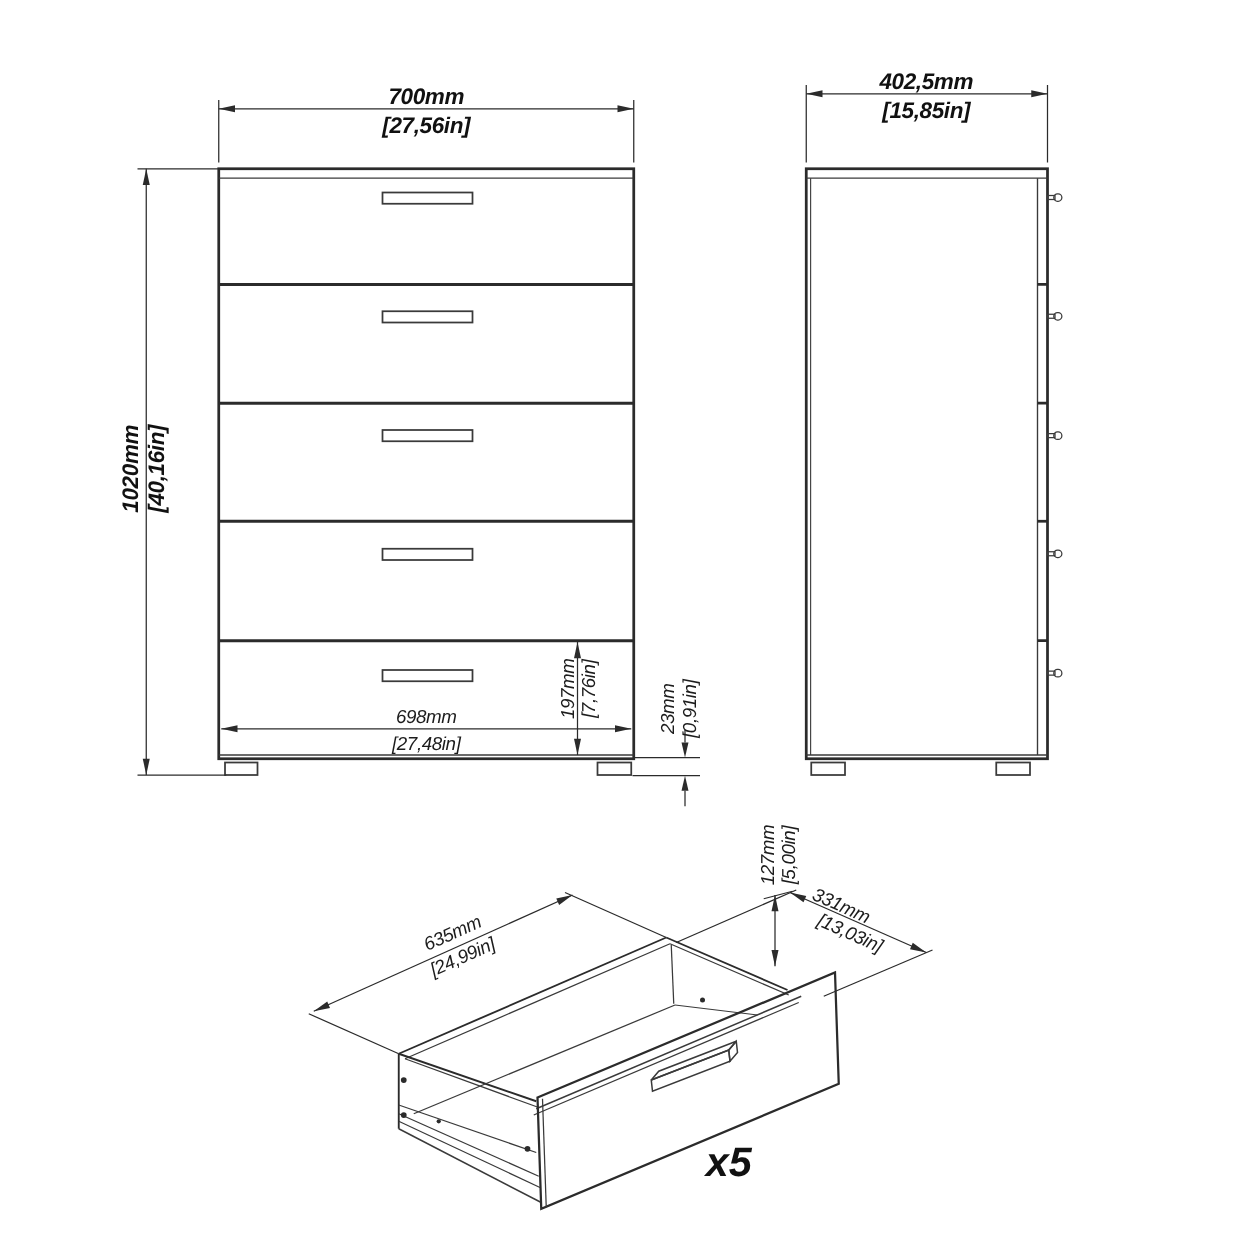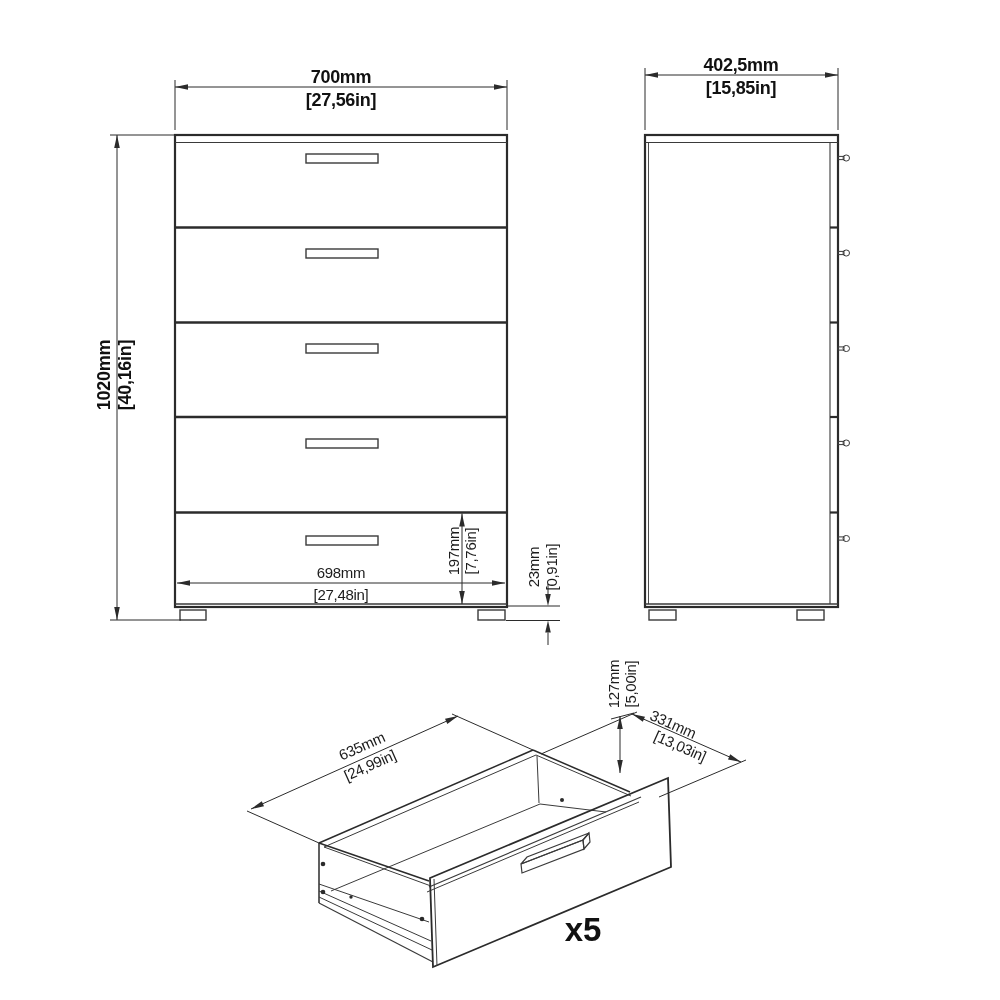--- a/index.html
+++ b/index.html
@@ -6,20 +6,21 @@
     margin: 0;
     padding: 0;
     background: #ffffff;
   }
   #canvas {
     position: relative;
     width: 808px;
     height: 1000px;
     background: #ffffff;
     font-family: "Liberation Sans", sans-serif;
+    font-style: italic;
   }
   svg { display: block; }
   .edge   { stroke: #2b2b2b; fill: none; }
   .thin   { stroke: #3a3a3a; fill: none; }
   .dim    { stroke: #2b2b2b; fill: none; }
   .arrow  { fill: #2b2b2b; stroke: none; }
   .dot    { fill: #2b2b2b; stroke: none; }
   text.dim-big {
     font-size: 18px;
     font-weight: bold;

